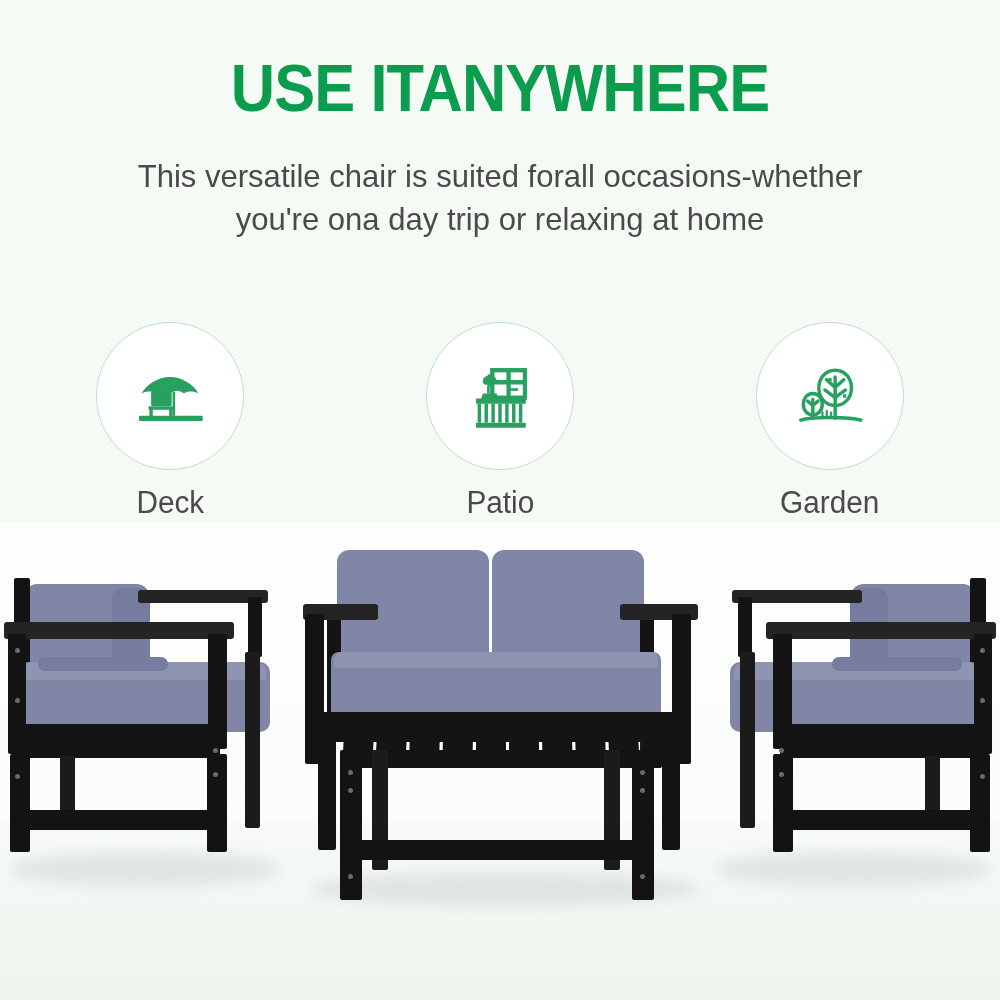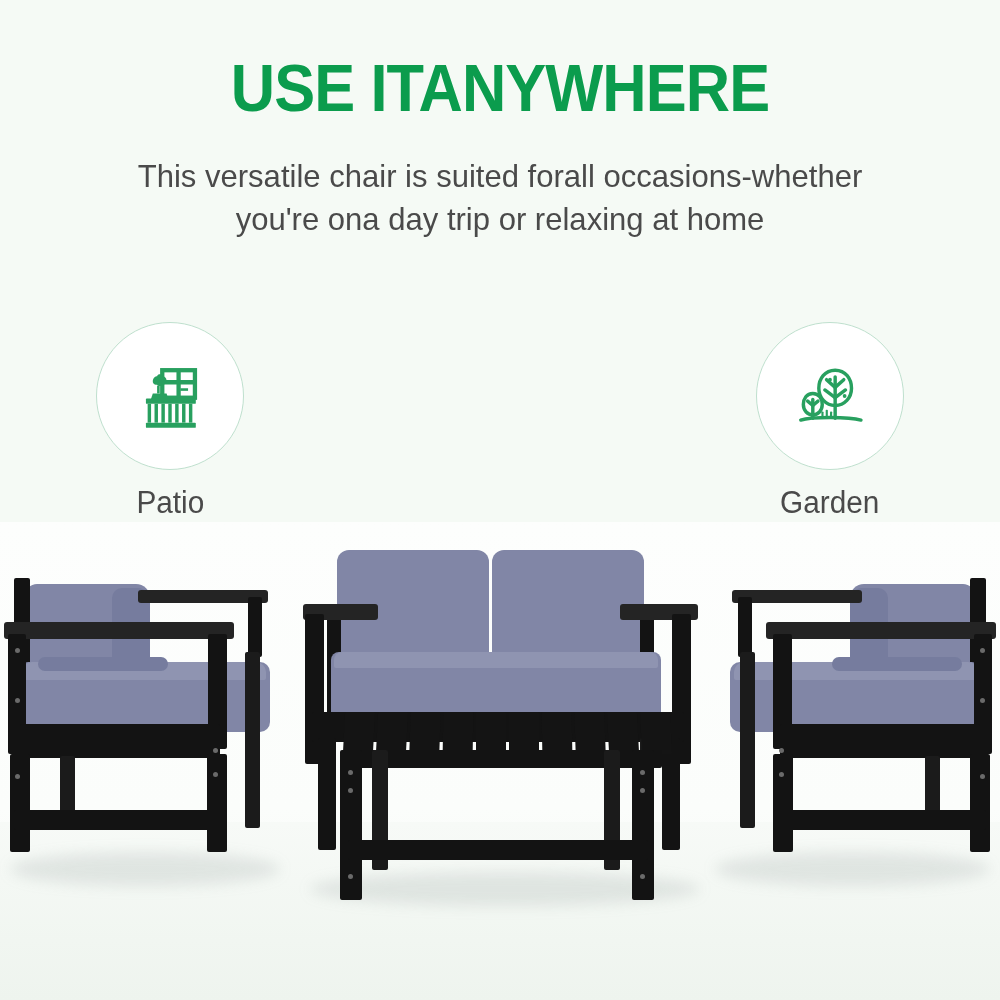--- a/index.html
+++ b/index.html
@@ -158,20 +158,36 @@
 
   <div class="headline">USE ITANYWHERE</div>
 
   <div class="subhead">
     <div>This versatile chair is suited forall occasions-whether</div>
     <div>you're ona day trip or relaxing at home</div>
   </div>
 
   <div class="icon-row">
 
+    <div class="icon-cell">
+      <div class="icon-circle">
+        <svg viewBox="0 0 100 100">
+          <g fill="#28a05f">
+            <path d="M50 28c14 0 28 9 33 19-6-3-12-3-17 0-5-4-11-4-16 0-5-4-11-4-16 0-5-3-11-3-17 0 5-10 19-19 33-19z"></path>
+            <rect x="53" y="45" width="3" height="28"></rect>
+            <rect x="28" y="44" width="24" height="18" rx="2"></rect>
+            <rect x="25" y="62" width="30" height="4"></rect>
+            <rect x="26" y="64" width="4" height="10"></rect>
+            <rect x="49" y="64" width="4" height="10"></rect>
+            <rect x="14" y="73" width="74" height="6" rx="1"></rect>
+          </g>
+        </svg>
+      </div>
+      <div class="icon-label">Deck</div>
+    </div>
 
     <div class="icon-cell">
       <div class="icon-circle">
         <svg viewBox="0 0 100 100">
           <g fill="none" stroke="#28a05f" stroke-width="5">
             <rect x="41" y="20" width="38" height="32"></rect>
             <line x1="60" y1="20" x2="60" y2="52"></line>
             <line x1="41" y1="34" x2="79" y2="34"></line>
           </g>
           <g fill="#28a05f">

